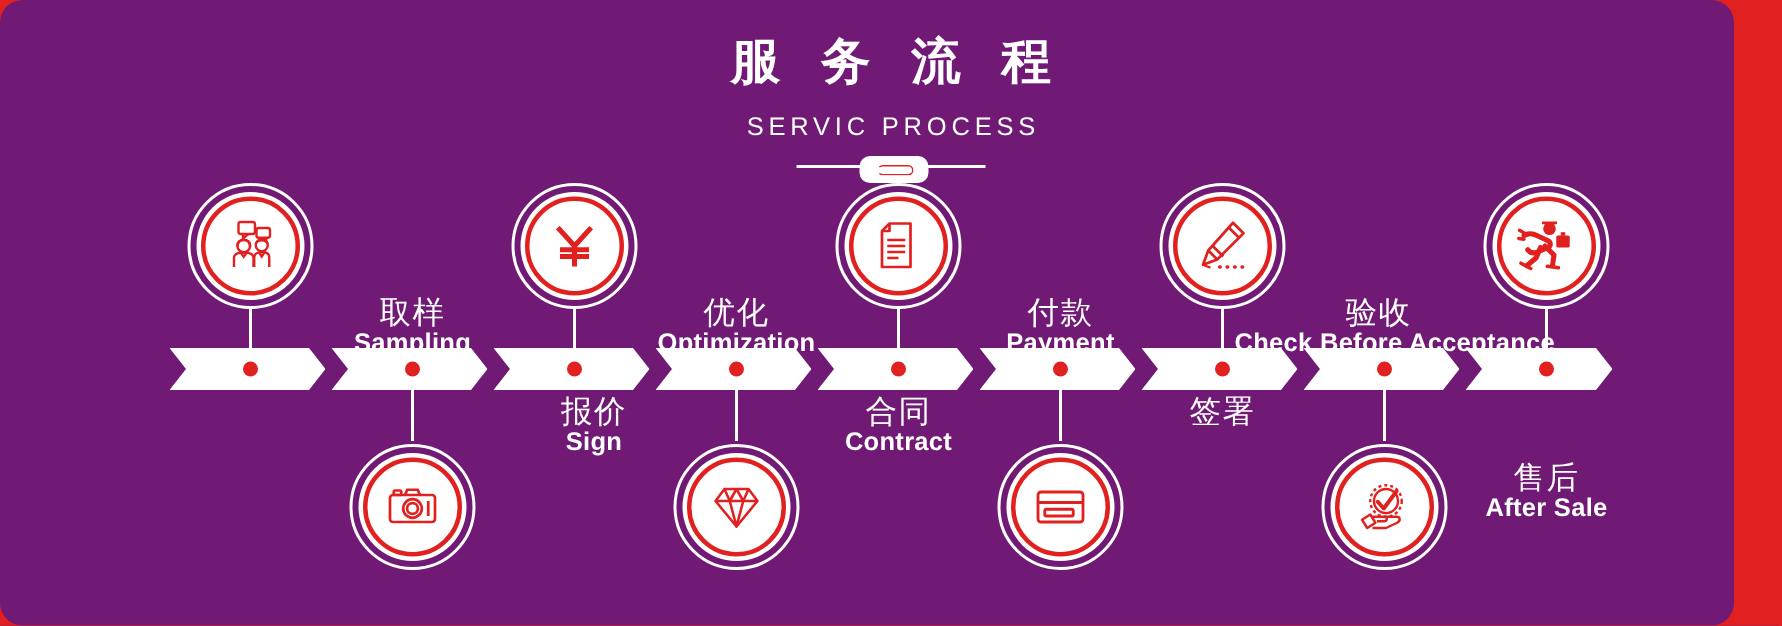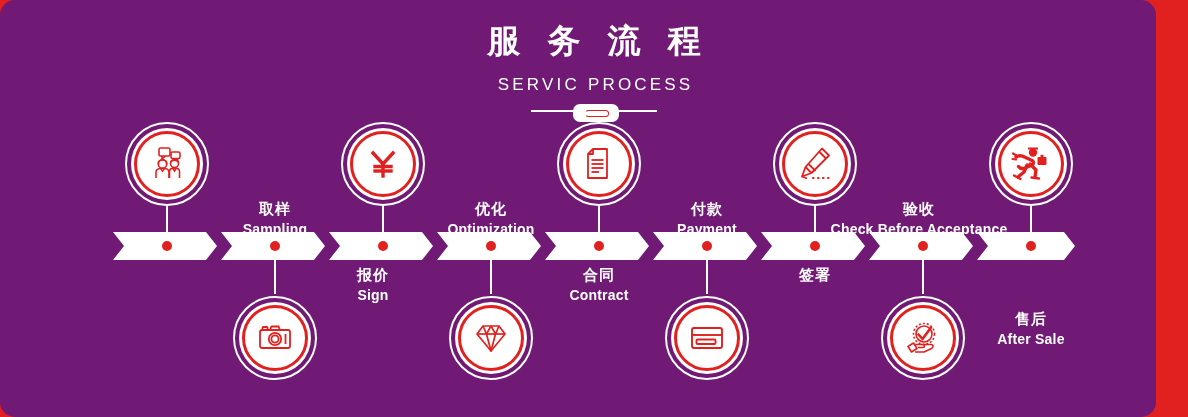--- a/index.html
+++ b/index.html
@@ -156,27 +156,27 @@
   .glyph svg { display: block; }
 
   
   .label {
     position: absolute;
     text-align: center;
     color: #ffffff;
     white-space: nowrap;
   }
   .label .cn {
-    font-size: 15px;
-    font-weight: bold;
+    font-size: 21px;
+    font-weight: normal;
     line-height: 25px;
     letter-spacing: 1px;
   }
   .label .en {
-    font-size: 14px;
+    font-size: 17px;
     font-weight: bold;
     line-height: 16px;
     letter-spacing: 0.2px;
   }
 </style>
 </head>
 <body>
 
 <div id="stage">
 
@@ -272,21 +272,21 @@
     <div class="ring-stroke"></div>
     <div class="glyph">
       <svg width="38" height="38" viewBox="0 0 38 38" fill="none" stroke="#e1211f" stroke-width="3.4" stroke-linecap="square">
         <path d="M9 8 L19 19 L29 8"></path>
         <line x1="19" y1="19" x2="19" y2="31"></line>
         <line x1="11" y1="21.5" x2="27" y2="21.5"></line>
         <line x1="11" y1="26" x2="27" y2="26"></line>
       </svg>
     </div>
   </div>
-  <div class="label" style="left:305px; top:262px; width:136px;">
+  <div class="label" style="left:328px; top:262px; width:136px;">
     <div class="cn">报价</div>
     <div class="en">Sign</div>
   </div>
 
   <div class="label" style="left:423px; top:196px; width:136px;">
     <div class="cn">优化</div>
     <div class="en">Optimization</div>
   </div>
   <div class="node" style="left:449px; top:296px;">
     <div class="ring-outer"></div>

